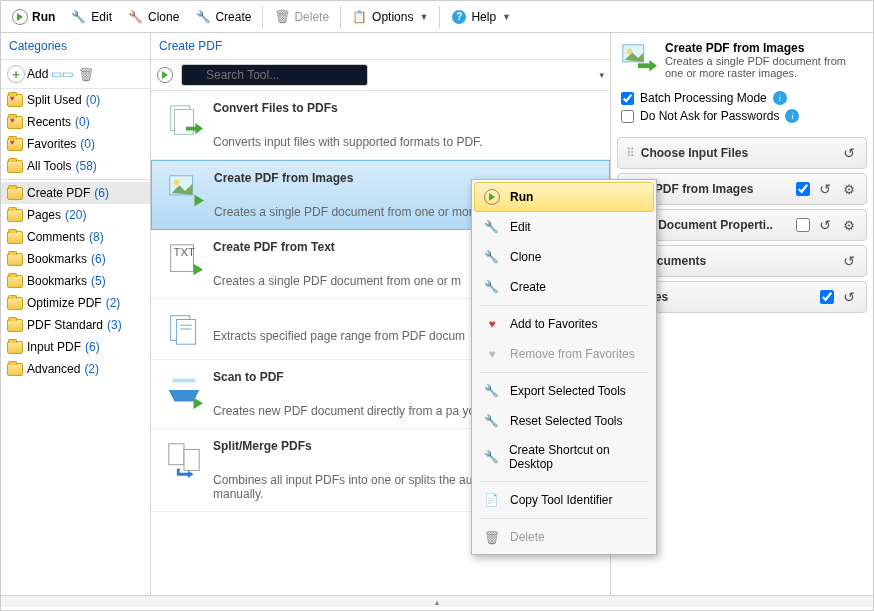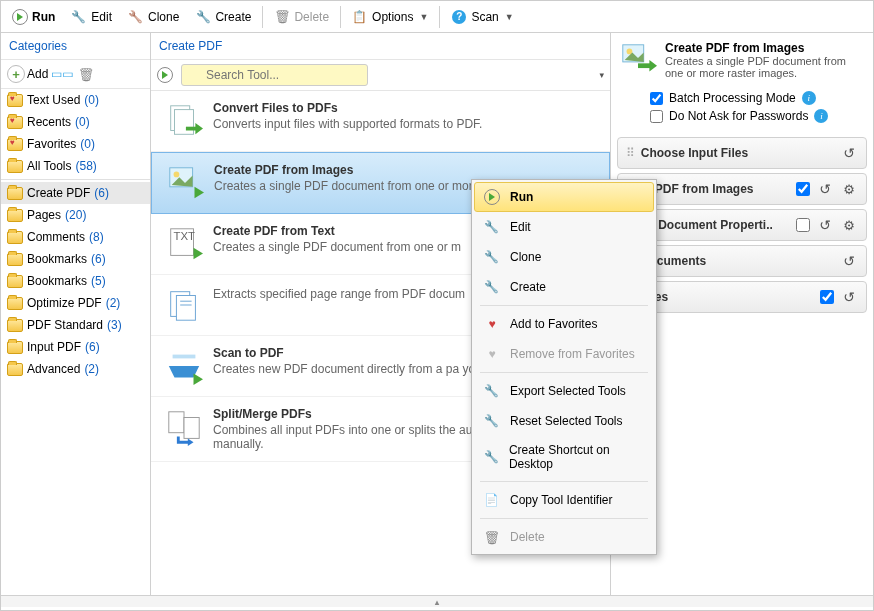--- a/index.html
+++ b/index.html
@@ -28,39 +28,39 @@
 .cat-item.selected { background: #e8e8e8; }
 .cat-item .folder { width: 16px; height: 13px; background: linear-gradient(#ffe79b,#f5c74b); border: 1px solid #d4a017; border-radius: 2px; position: relative; }
 .cat-item .folder::before { content: ""; position: absolute; top: -3px; left: 0; width: 7px; height: 3px; background: #f5c74b; border: 1px solid #d4a017; border-bottom: none; border-radius: 2px 2px 0 0; }
 .cat-item .folder.fav::after { content: "♥"; position: absolute; left: 2px; top: -1px; font-size: 8px; color: #d04040; }
 .cat-count { color: #1060c0; }
 .cat-sep { height: 1px; background: #e0e0e0; margin: 2px 0; }
 
 
 .center { flex: 1; border-right: 1px solid #d0d0d0; display: flex; flex-direction: column; min-width: 0; }
 .search-row { display: flex; align-items: center; padding: 4px 6px; gap: 6px; border-bottom: 1px solid #e5e5e5; }
-.search-input { flex: 1; border: 1px solid #ccc; border-radius: 3px; padding: 3px 6px 3px 24px; color: #888; background: #fef9c3; position: relative; }
+.search-input { flex: 1; border: 1px solid #ccc; border-radius: 3px; padding: 3px 6px 3px 24px; color: #888; background: #0f172a; position: relative; }
 .search-wrap { position: relative; flex: 1; }
 .search-wrap .mag { position: absolute; left: 6px; top: 3px; color: #aaa; }
 .tool-list { flex: 1; overflow-y: auto; }
 .tool-item { display: flex; gap: 10px; padding: 10px 12px; border-bottom: 1px solid #f0f0f0; cursor: pointer; }
 .tool-item.selected { background: linear-gradient(#d7ecfb,#b3d9f5); border: 1px solid #7ab6e8; }
 .tool-ico { width: 40px; height: 40px; flex-shrink: 0; display: flex; align-items: center; justify-content: flex-end; }
 .tool-ico svg { width: 38px; height: 38px; }
 .tool-text .title { font-weight: bold; color: #333; }
-.tool-text .desc { color: #666; margin-top: 2px; }
+.tool-text .desc { color: #666; margin-top: 20px; }
 
 
 .right { width: 262px; display: flex; flex-direction: column; }
 .info-head { display: flex; gap: 8px; padding: 8px; }
 .info-head .tool-ico { width: 38px; height: 38px; }
 .info-head .title { font-weight: bold; }
 .info-head .desc { color: #555; font-size: 11px; }
 .info-opts { padding: 2px 10px 8px; }
-.info-opt { display: flex; align-items: center; gap: 6px; padding: 2px 0; margin-left: 29px; }
+.info-opt { display: flex; align-items: center; gap: 6px; padding: 2px 0; }
 .info-opt input { margin: 0; }
 .info-i { width: 14px; height: 14px; border-radius: 50%; background: #2ea3e6; color: #fff; display: inline-flex; align-items: center; justify-content: center; font-size: 9px; font-style: italic; font-family: Georgia, serif; }
 .step { display: flex; align-items: center; gap: 6px; padding: 6px 8px; background: linear-gradient(#fafafa,#ececec); border: 1px solid #d0d0d0; border-radius: 4px; margin: 4px 6px; }
 .step .label { flex: 1; font-weight: bold; color: #333; white-space: nowrap; overflow: hidden; text-overflow: ellipsis; }
 .step .act { width: 18px; height: 18px; display: flex; align-items: center; justify-content: center; color: #555; cursor: pointer; }
 .step input[type=checkbox] { width: 14px; height: 14px; }
 
 
 .ctx { position: absolute; left: 470px; top: 178px; width: 186px; background: #f7f7f7; border: 1px solid #b8b8b8; box-shadow: 2px 3px 8px rgba(0,0,0,0.3); padding: 2px; z-index: 100; }
 .ctx-item { display: flex; align-items: center; gap: 10px; padding: 7px 10px; cursor: pointer; }
@@ -110,41 +110,41 @@
     </div>
   <div class="tb-sep"></div>
   <div class="tb-btn">
       <span class="ico">📋</span>
       <span>Options</span>
       <span class="dropdown-arrow">▼</span>
     </div>
   <div class="tb-sep"></div>
   <div class="tb-btn">
       <span class="ico help"></span>
-      <span>Scan</span>
+      <span>Help</span>
       <span class="dropdown-arrow">▼</span>
     </div>
 </div>
 
 <div class="main">
 
   <div class="categories">
     <div class="panel-header">Categories</div>
     <div class="cat-tools">
       <div class="cat-add">
           <span class="ico">+</span>
           <span>Add</span>
         </div>
       <div class="cat-toolbar-ico" style="color:#2ea3e6">▭▭</div>
       <div class="cat-toolbar-ico trash"></div>
     </div>
     <div class="cat-list" id="cat-list">
         <div class="cat-item">
           <span class="folder fav"></span>
-          <span>Text Used</span> 
+          <span>Split Used</span> 
           <span class="cat-count">(0)</span>
         </div>
         <div class="cat-item">
           <span class="folder fav"></span>
           <span>Recents</span> 
           <span class="cat-count">(0)</span>
         </div>
         <div class="cat-item">
           <span class="folder fav"></span>
           <span>Favorites</span> 

